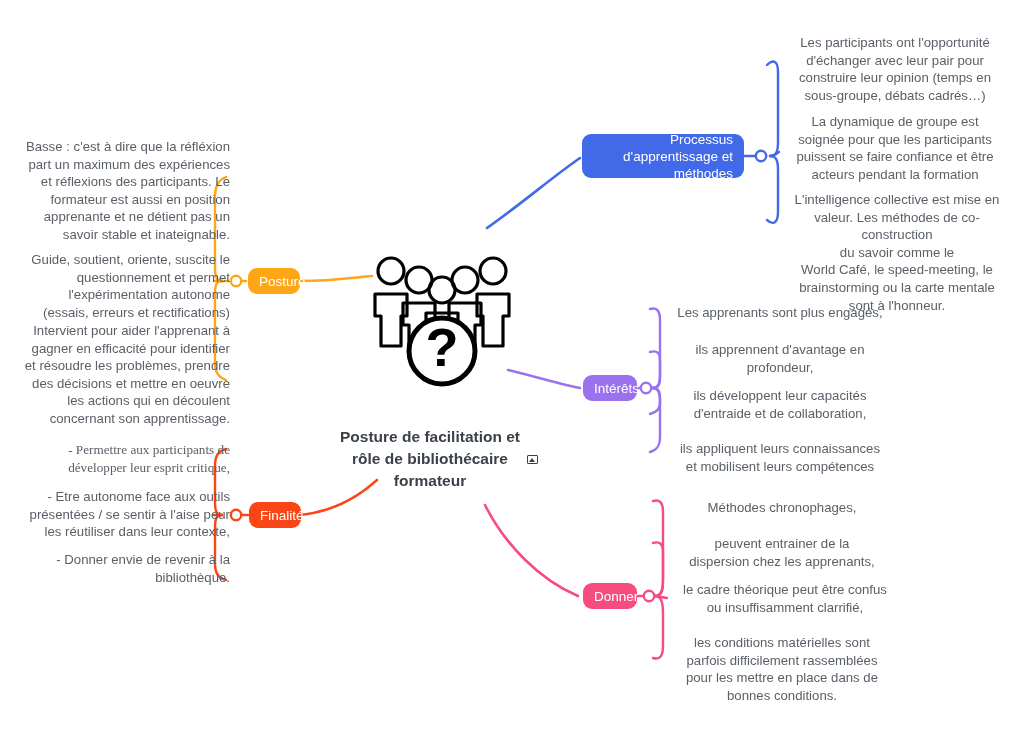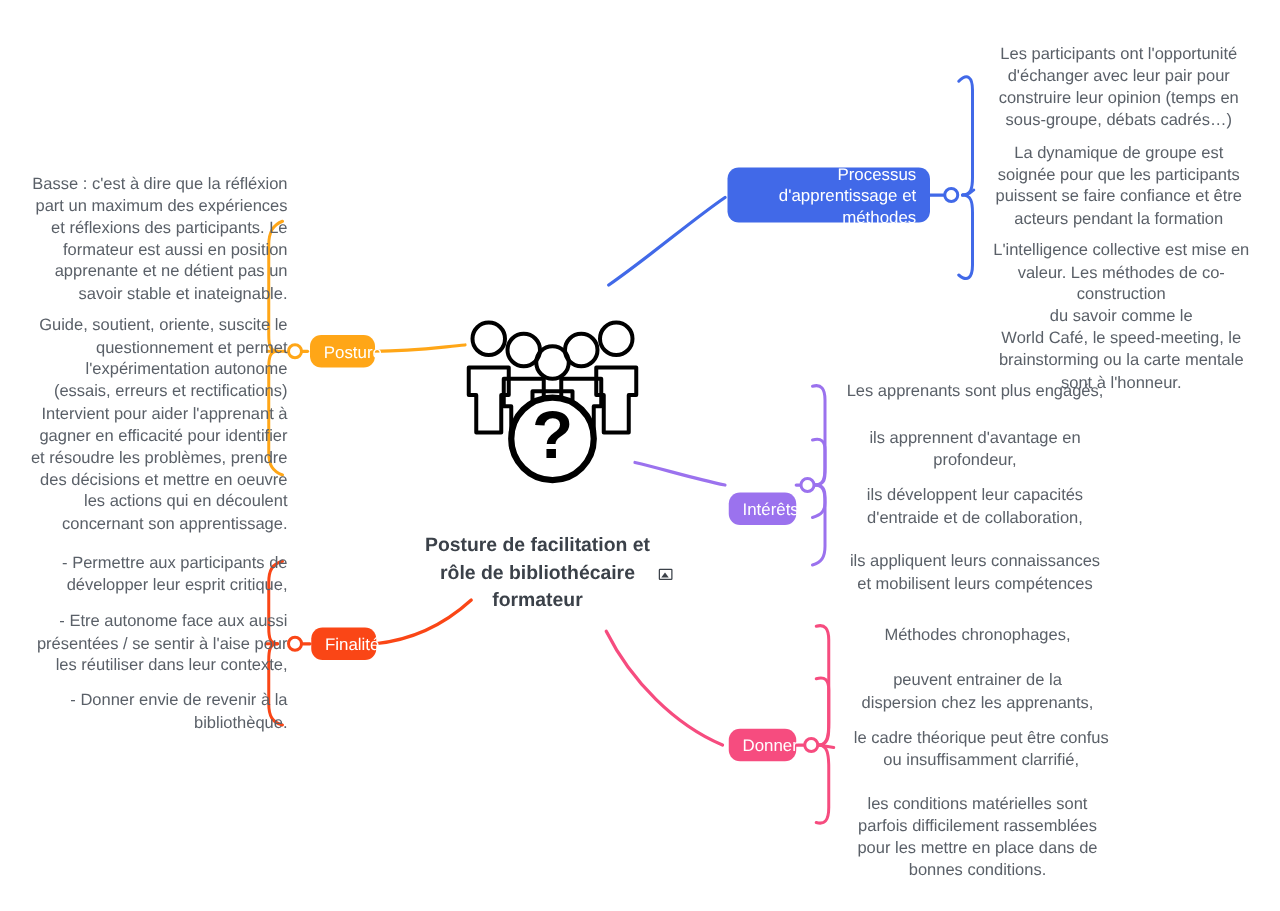--- a/index.html
+++ b/index.html
@@ -170,21 +170,21 @@
   </div>
 
   <div class="node" style="left:249px; top:502px; width:52px; height:26px; background:#FA4616;">
     <span>Finalité</span>
   </div>
 
   <div class="node" style="left:582px; top:134px; width:162px; height:44px; background:#4169E8;">
     <span>Processus d'apprentissage et méthodes</span>
   </div>
 
-  <div class="node" style="left:583px; top:375px; width:54px; height:26px; background:#9B72EE;margin-top:19px;">
+  <div class="node" style="left:583px; top:375px; width:54px; height:26px; background:#9B72EE;">
     <span>Intérêts</span>
   </div>
 
   <div class="node" style="left:583px; top:583px; width:54px; height:26px; background:#F64C7F;">
     <span>Donner</span>
   </div>
 
   <div class="leaf left" style="left:18px; top:138px; width:212px;">Basse : c'est à dire que la réfléxion
 part un maximum des expériences
 et réflexions des participants. Le
@@ -195,23 +195,23 @@
 questionnement et permet
 l'expérimentation autonome
 (essais, erreurs et rectifications)</div>
   <div class="leaf left" style="left:18px; top:322px; width:212px;">Intervient pour aider l'apprenant à
 gagner en efficacité pour identifier
 et résoudre les problèmes, prendre
 des décisions et mettre en oeuvre
 les actions qui en découlent
 concernant son apprentissage.</div>
 
-  <div class="leaf left" style="left:18px; top:441px; width:212px;">- Permettre aux participants de
+  <div class="leaf left" style="left:18px; top:441px; width:212px;font-family:Liberation Serif, serif;">- Permettre aux participants de
 développer leur esprit critique,</div>
-  <div class="leaf left" style="left:18px; top:488px; width:212px;">- Etre autonome face aux aussi
+  <div class="leaf left" style="left:18px; top:488px; width:212px;">- Etre autonome face aux outils
 présentées / se sentir à l'aise pour
 les réutiliser dans leur contexte,</div>
   <div class="leaf left" style="left:18px; top:551px; width:212px;">- Donner envie de revenir à la
 bibliothèque.</div>
 
   <div class="leaf right" style="left:782px; top:34px; width:226px;">Les participants ont l'opportunité
 d'échanger avec leur pair pour
 construire leur opinion (temps en
 sous-groupe, débats cadrés…)</div>
   <div class="leaf right" style="left:782px; top:113px; width:226px;">La dynamique de groupe est

